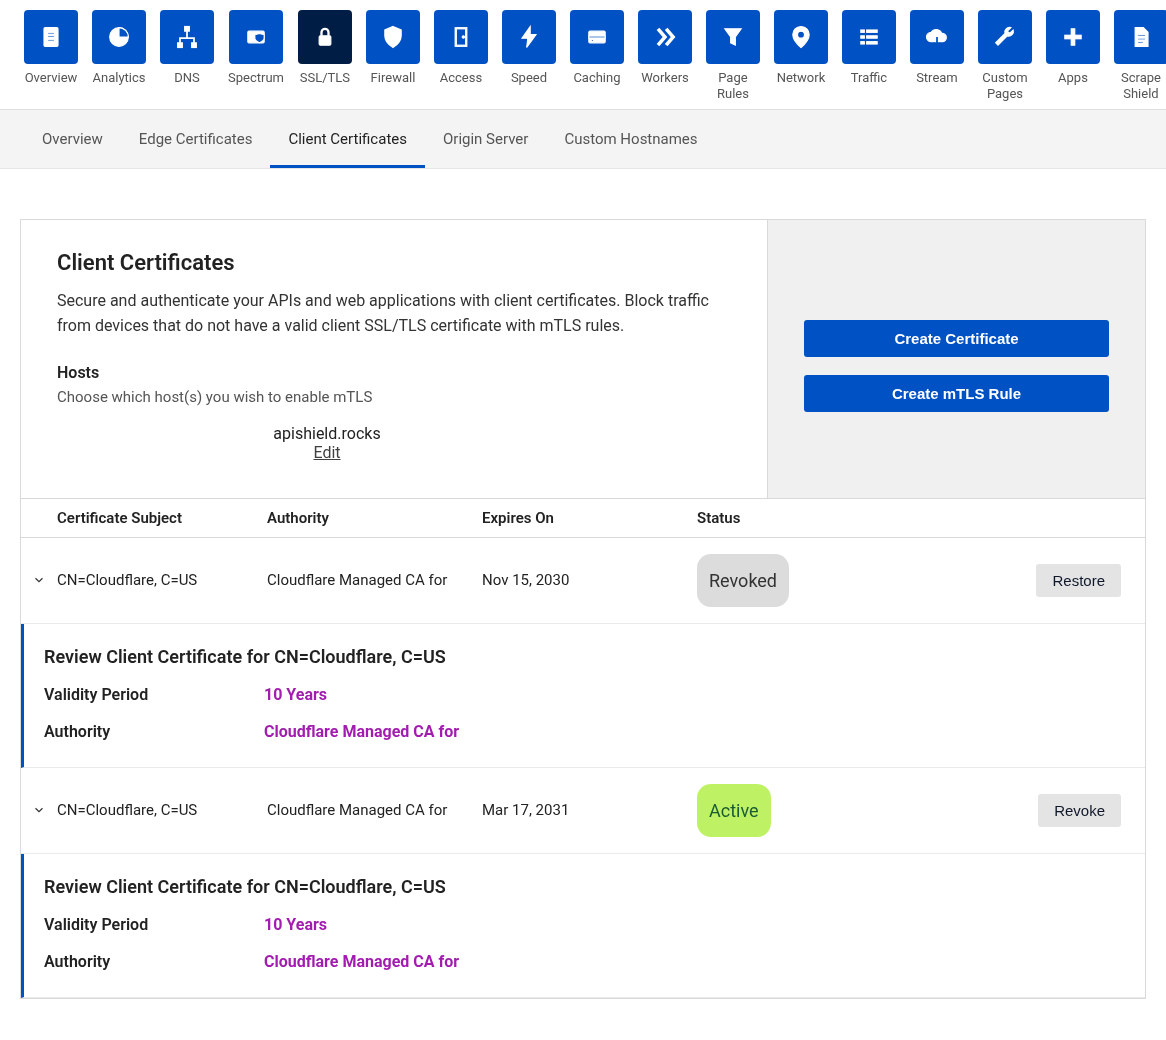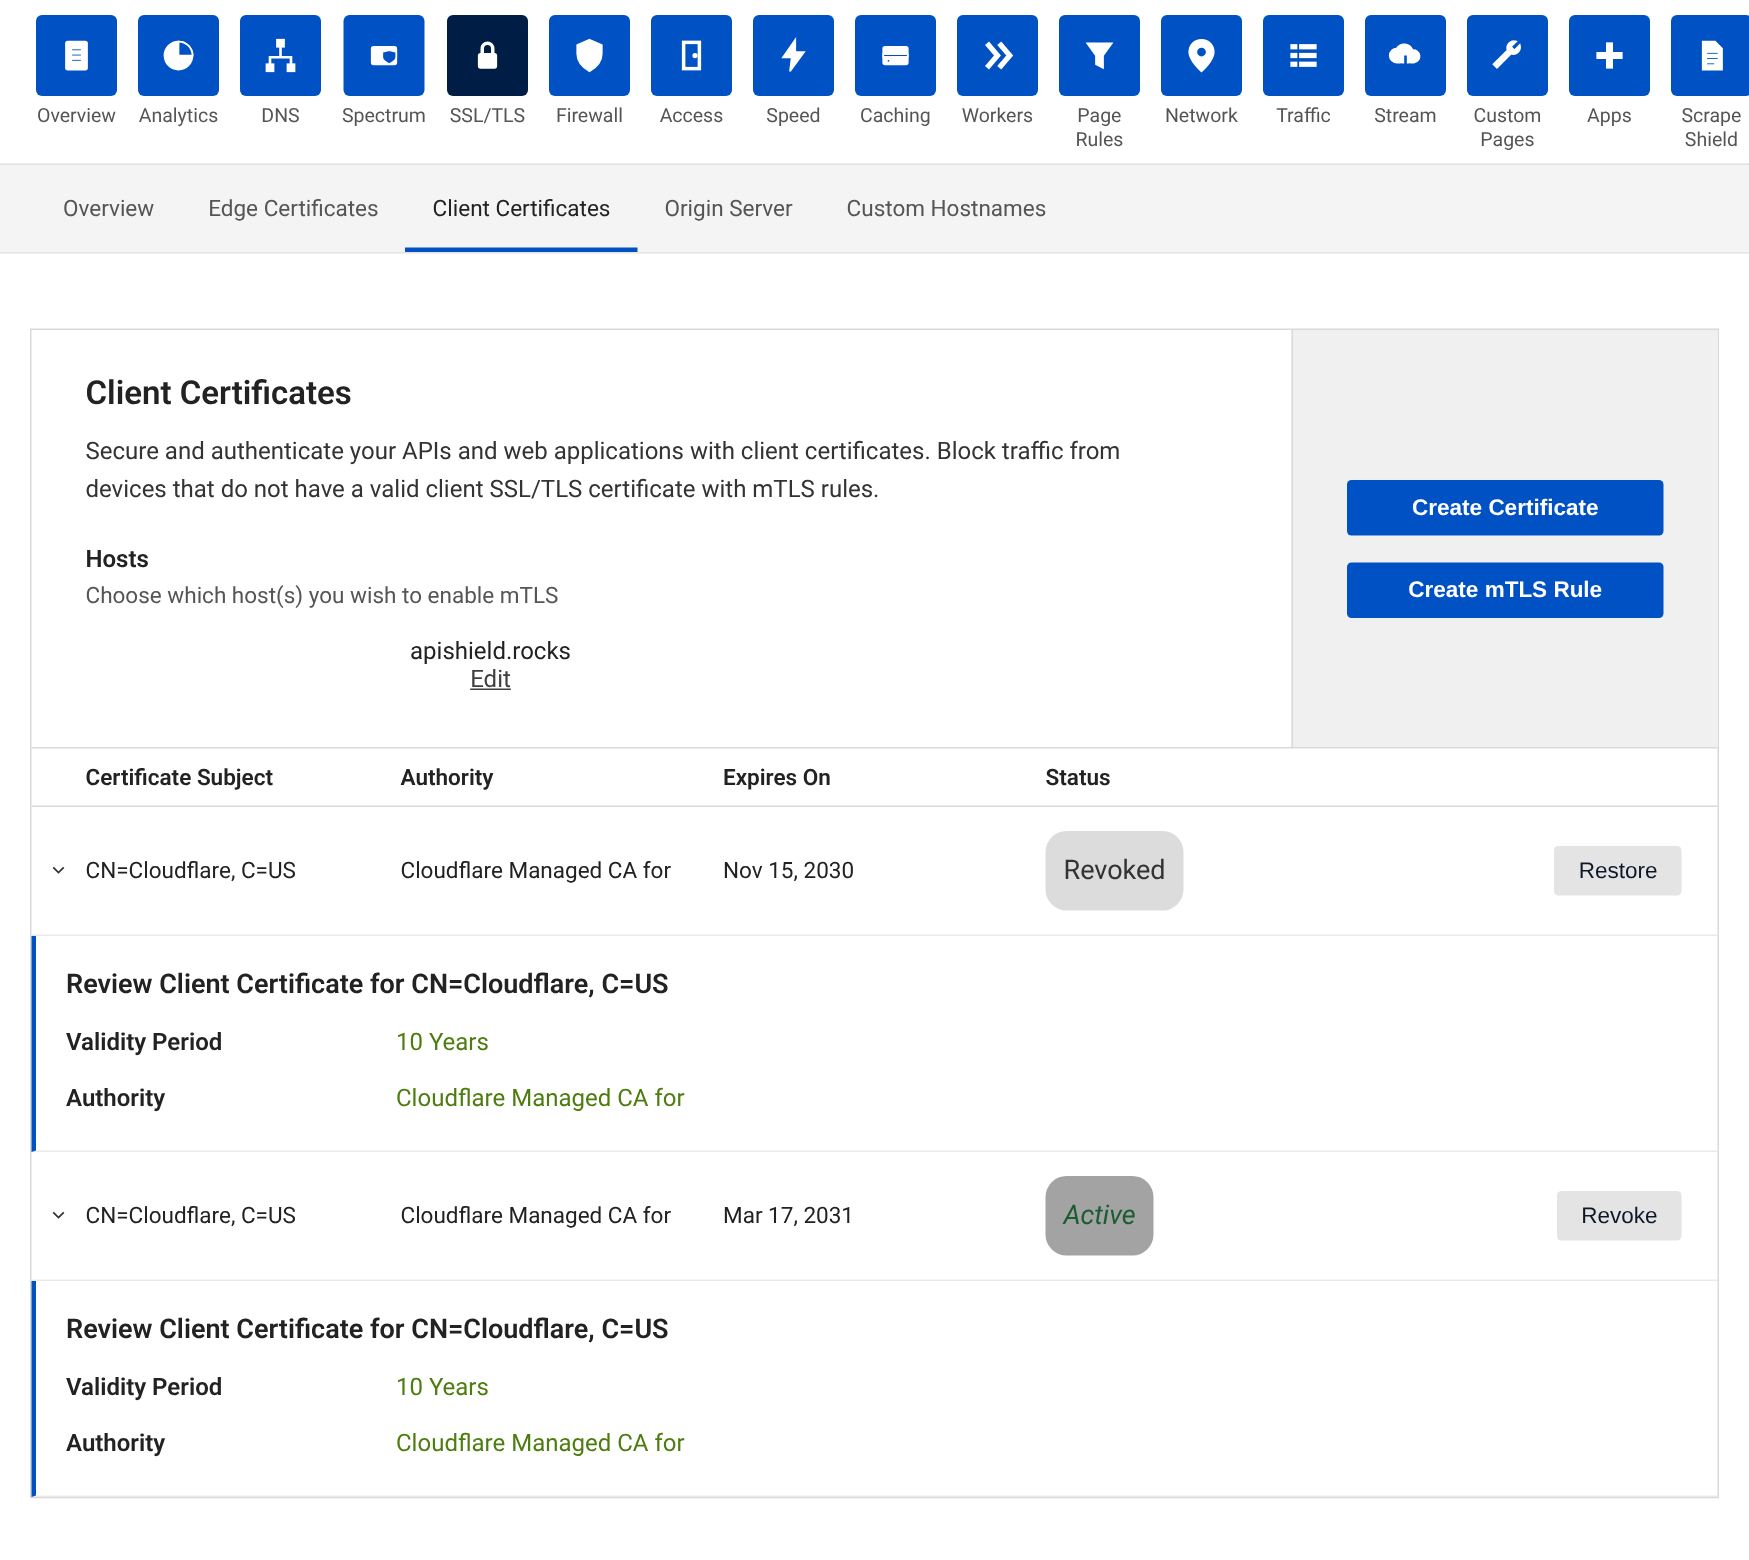--- a/index.html
+++ b/index.html
@@ -69,21 +69,21 @@
   }
   .card-header-row {
     display: flex;
     border-bottom: 1px solid #d9d9d9;
   }
   .card-left {
     flex: 1;
     padding: 30px 36px 36px 36px;
   }
   .card-right {
-    width: 284px;
+    width: 378px;
     background: #f0f0f0;
     padding: 100px 36px 36px 36px;
     display: flex;
     flex-direction: column;
     gap: 18px;
     border-left: 1px solid #d9d9d9;
   }
   .card-title {
     font-size: 22px;
     font-weight: 600;
@@ -150,21 +150,21 @@
     display:flex;align-items:center;justify-content:center;cursor:pointer;
   }
   .chevron svg { fill: #333; }
   .status-pill {
     display: inline-block;
     padding: 16px 12px;
     border-radius: 14px;
     font-size: 18px;
   }
   .pill-revoked { background: #dcdcdc; color: #333; }
-  .pill-active { background: #a3a3a3; color: #1a5c33; font-style: italic; }
+  .pill-active { background: #bef264; color: #1a5c33; }
   .btn-gray {
     background: #e4e4e4;
     border: none;
     padding: 8px 16px;
     font-size: 15px;
     border-radius: 3px;
     cursor: pointer;
     color:#0f172a;
   }
   .actions-cell { text-align: right; padding-right: 10px; }
@@ -177,21 +177,21 @@
     font-weight: 600;
     font-size: 18px;
     margin-bottom: 18px;
   }
   .detail-row {
     display: flex;
     margin-bottom: 18px;
     font-size: 16px;
   }
   .detail-row .k { width: 220px; font-weight: 600; }
-  .detail-row .v { color: #4d7c0f; }
+  .detail-row .v { color: #a21caf; font-weight: bold; }
 </style>
 </head>
 <body>
 
 <div class="top-nav" id="top-nav">
     <div class="nav-item">
     <div class="nav-icon-box ">
         <svg width="28" height="28" viewBox="0 0 24 24">
           <rect x="6" y="4" width="12" height="16" rx="1" fill="#fff"></rect>
           <rect x="9" y="8" width="6" height="1.5" fill="#0051c3"></rect>

